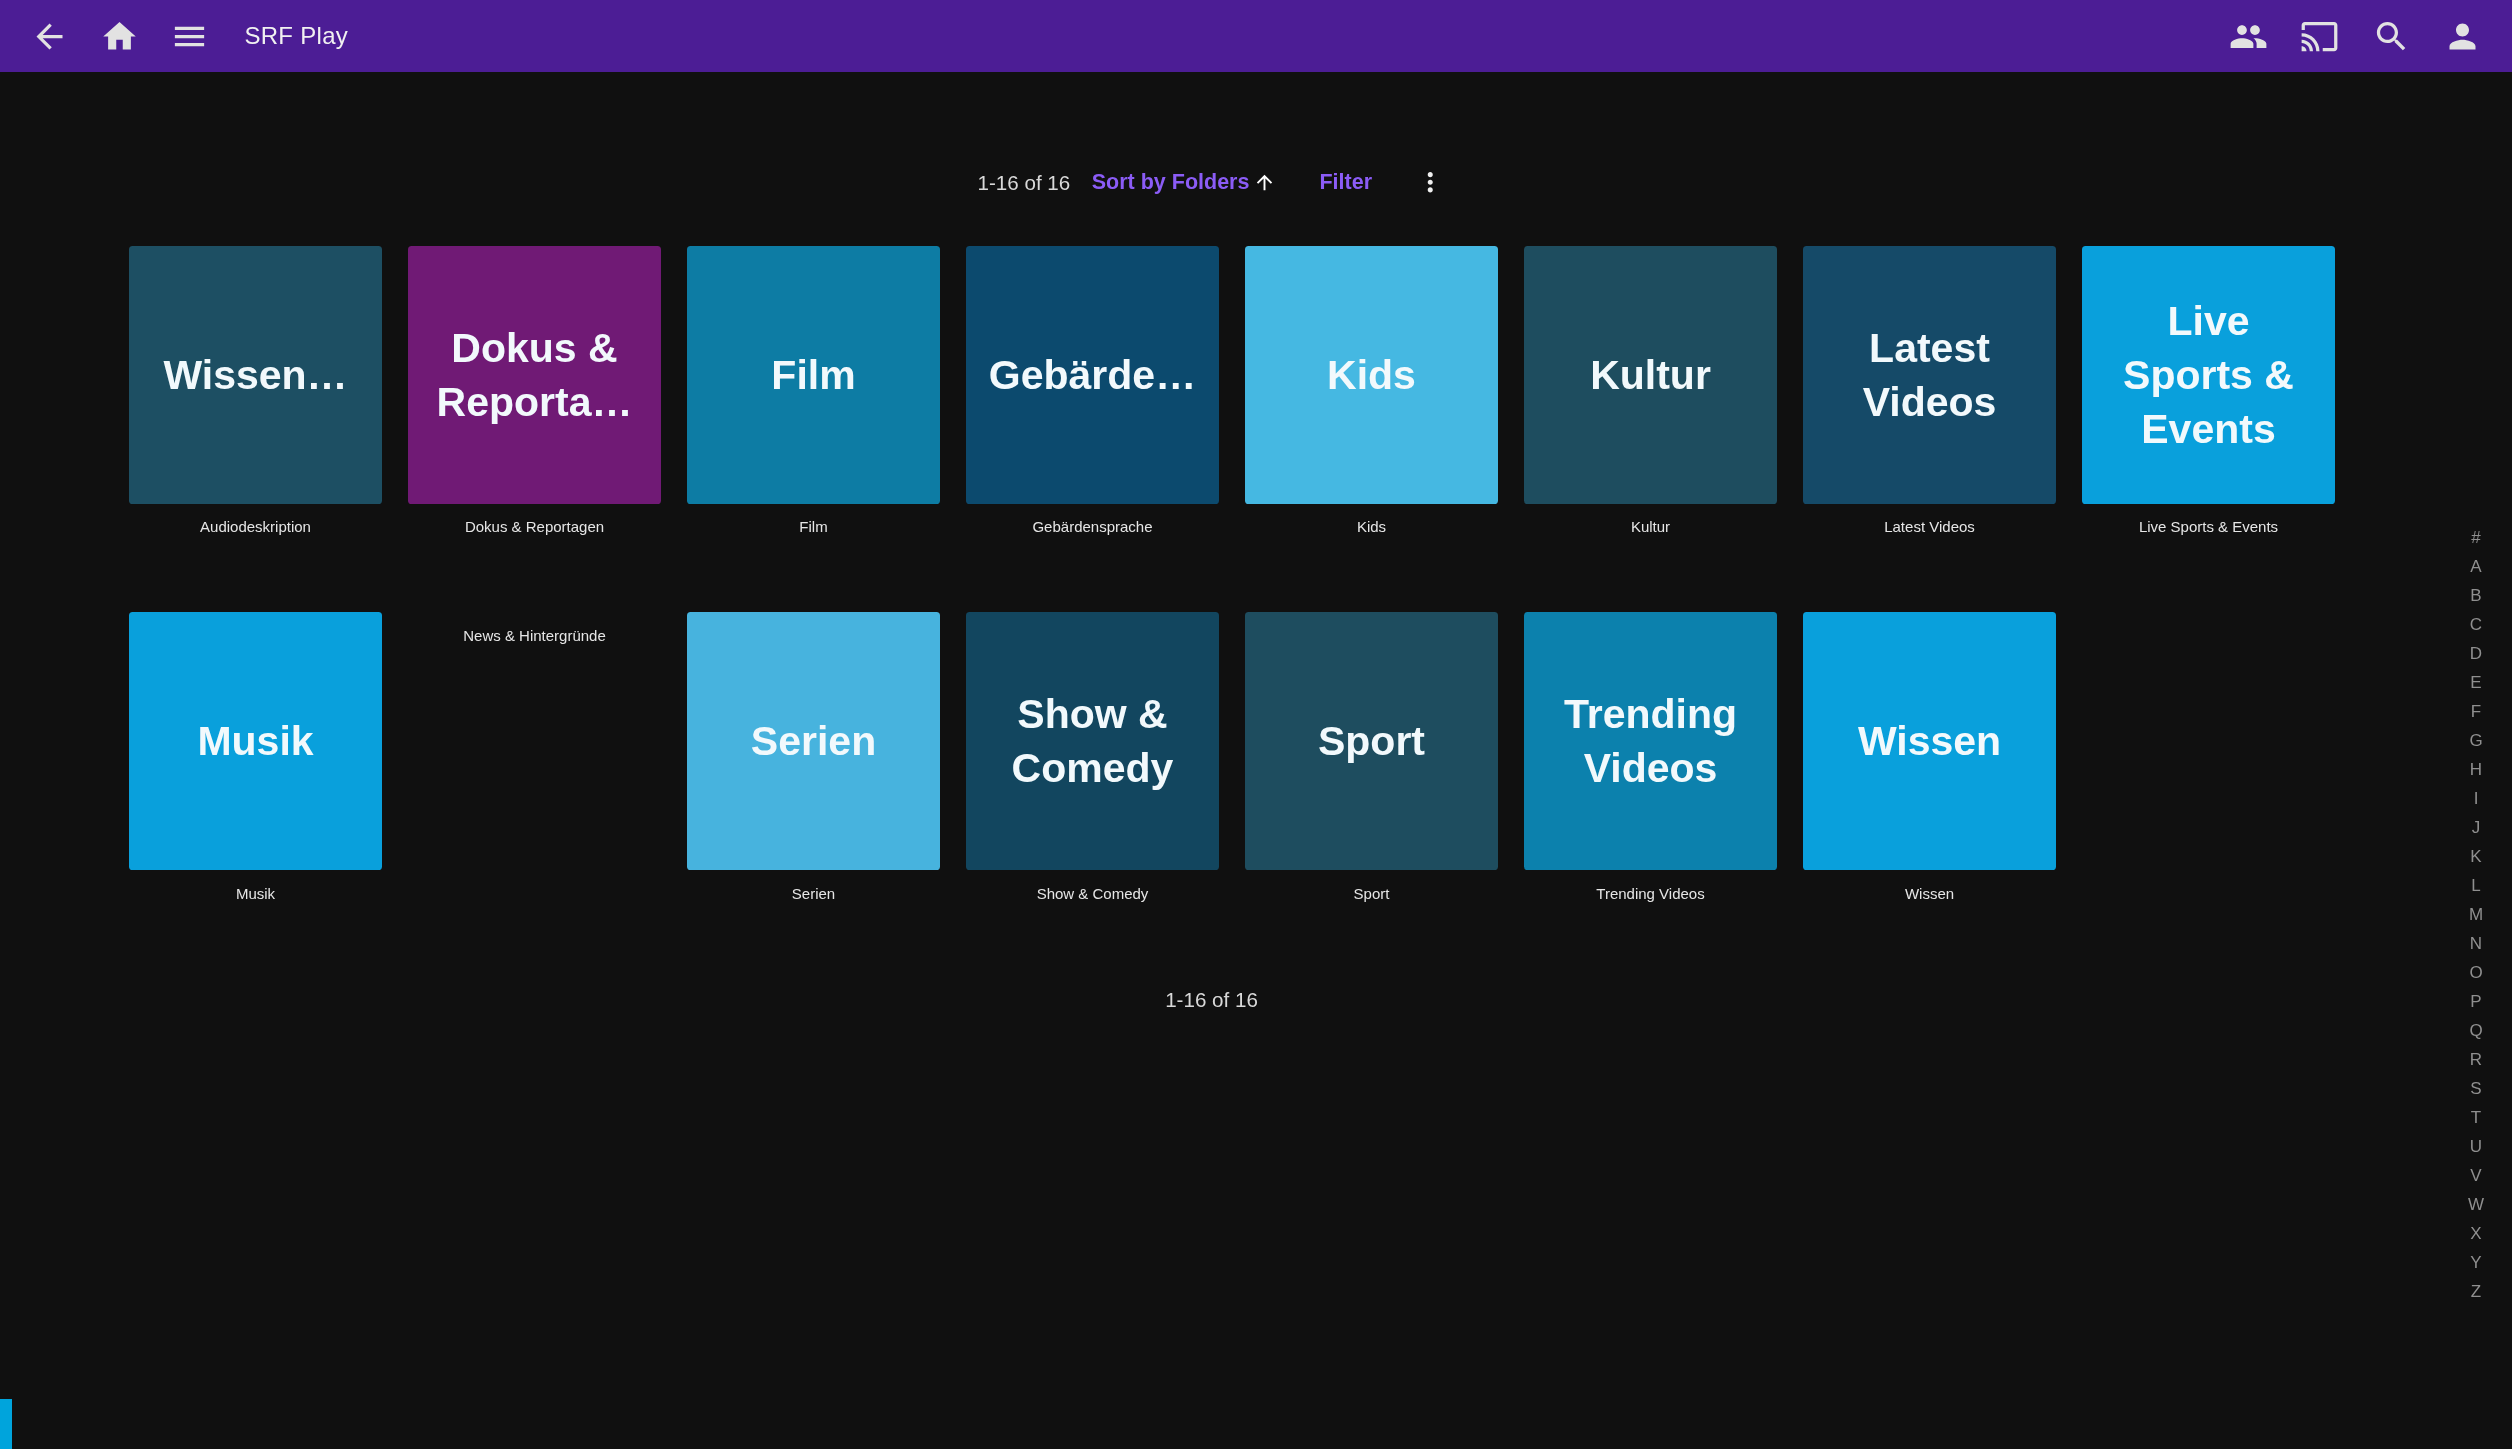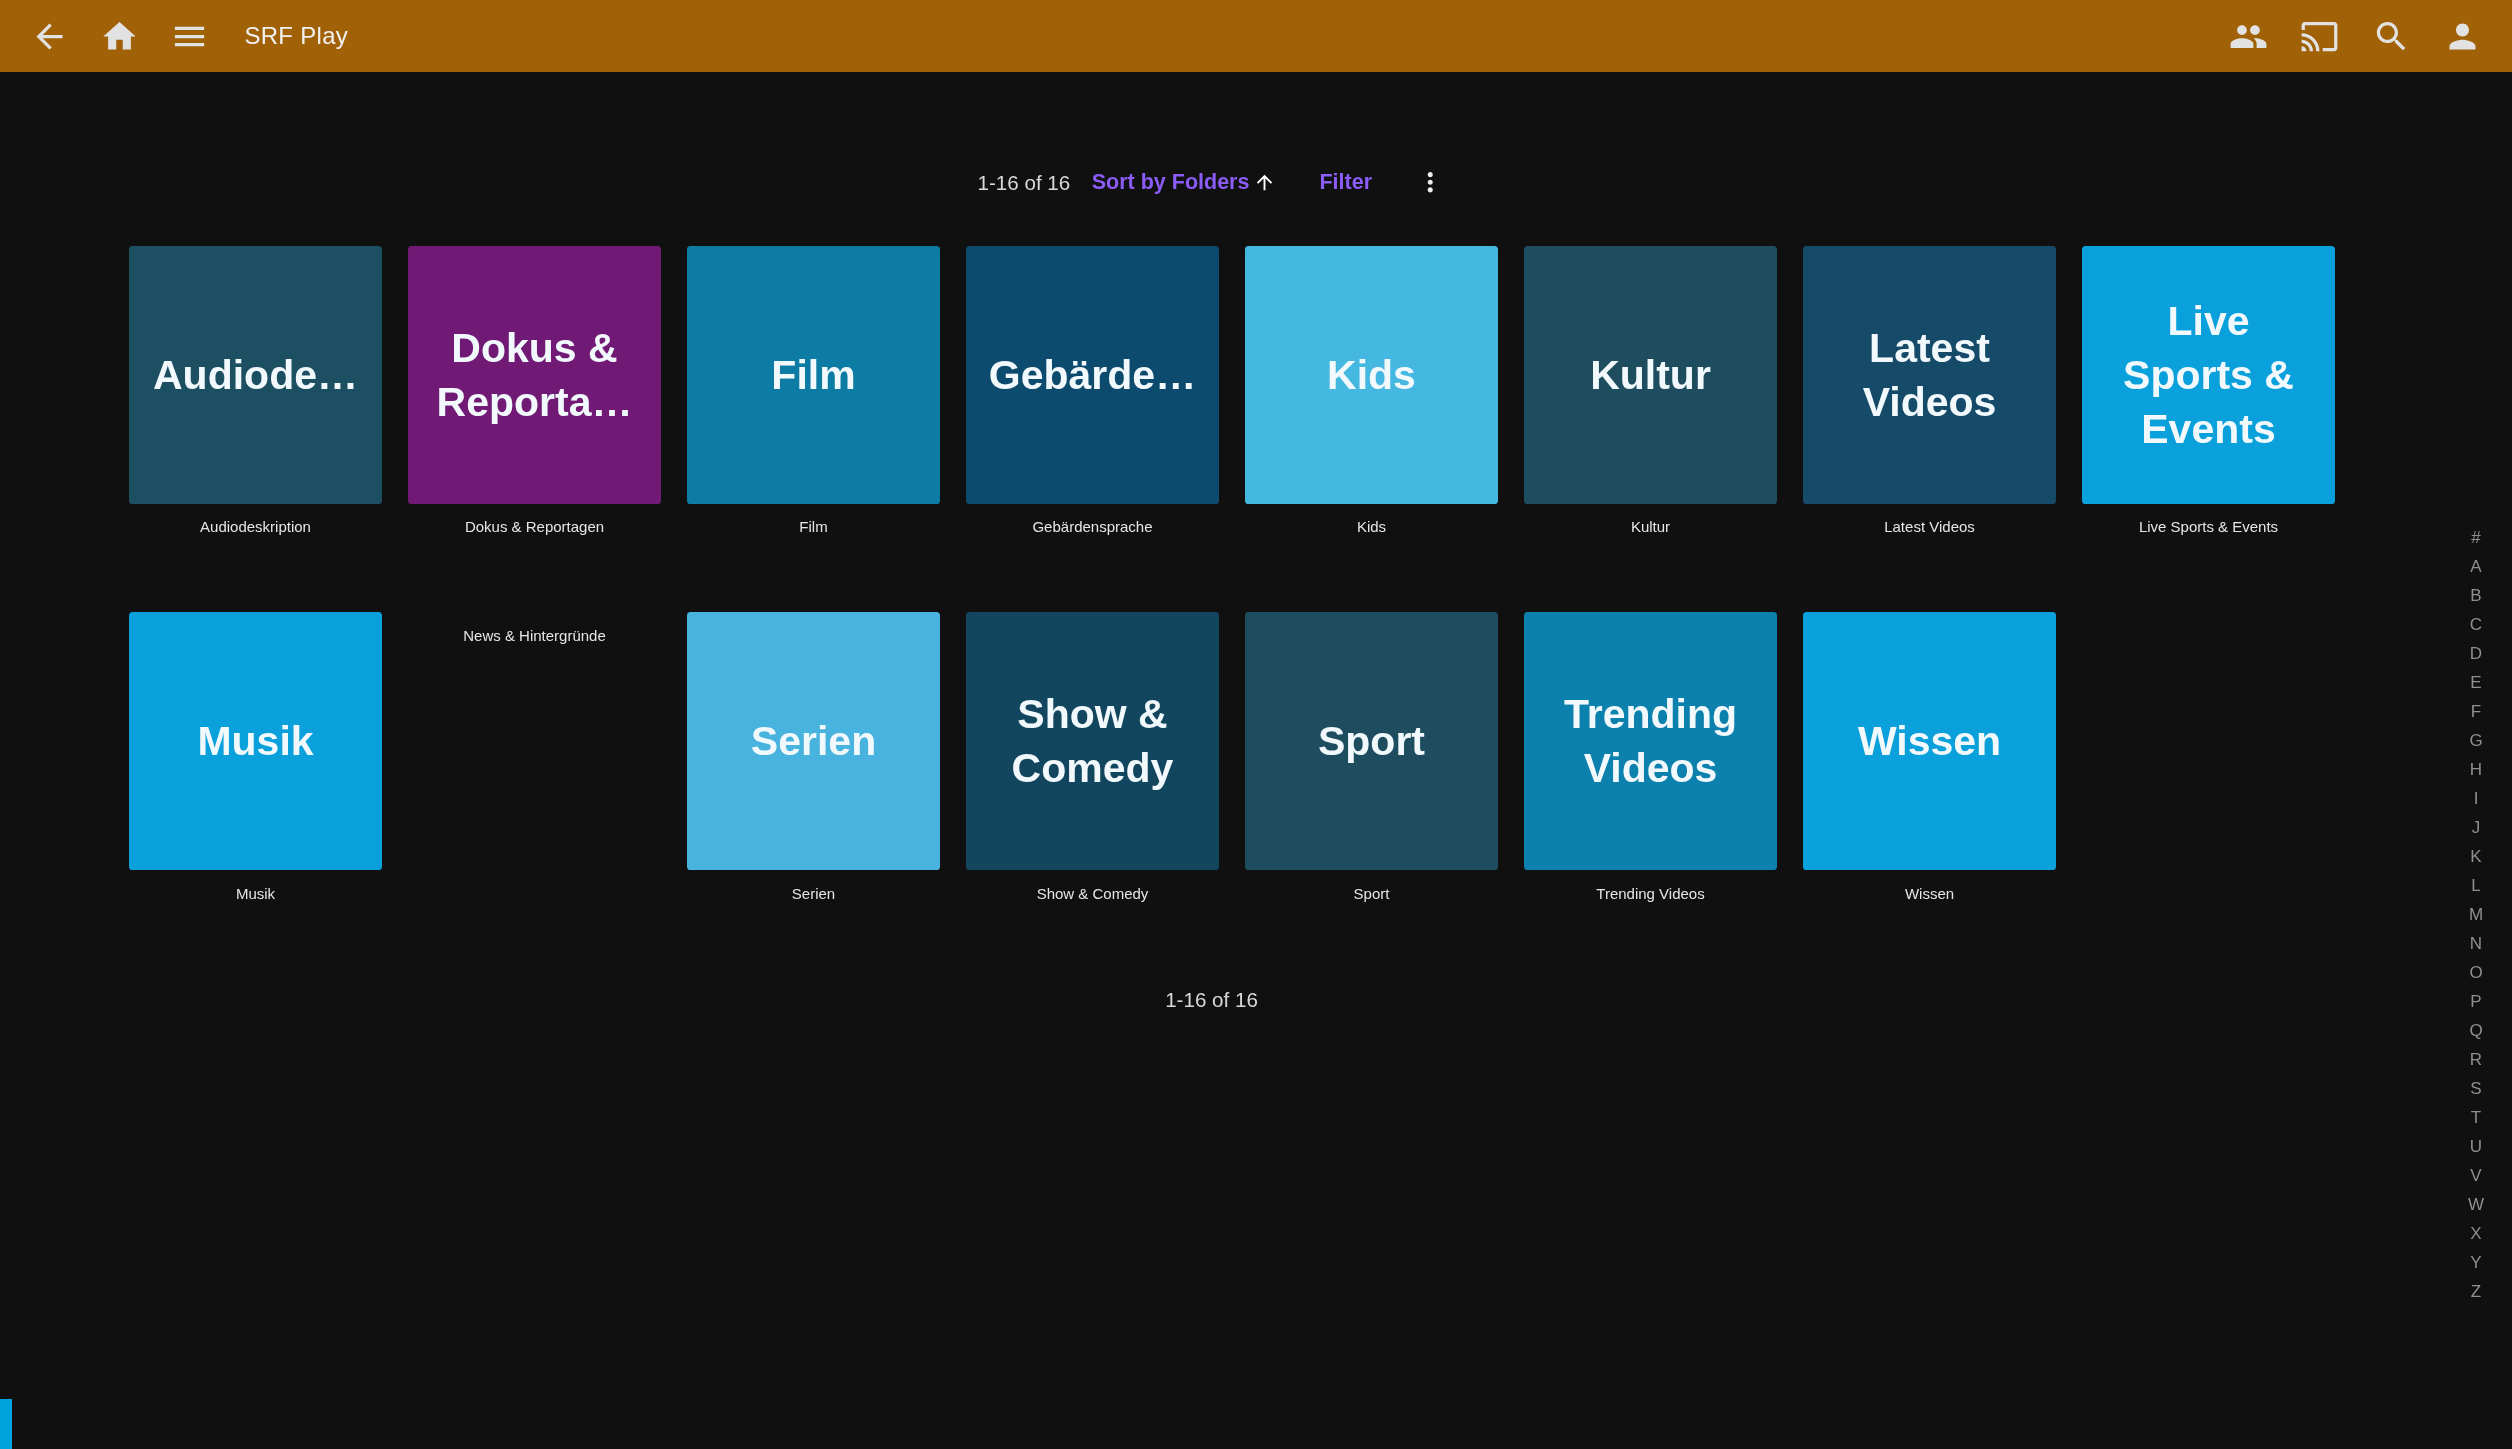--- a/index.html
+++ b/index.html
@@ -7,21 +7,21 @@
   body {
     background:#101010;
     font-family:"Liberation Sans", sans-serif;
     color:#fff;
     overflow:hidden;
     position:relative;
   }
 
   
   .topbar {
-    height:72px; background:#a16207;
+    height:72px; background:#4c1d95;
     display:flex; align-items:center; justify-content:space-between;
     padding:18px 29px;
   }
   .tb-left, .tb-right { display:flex; align-items:center; }
   .tb-left  { gap:29px; }
   .tb-right { gap:30.5px; }
   .icon-btn {
     background:none; border:none; padding:0; cursor:pointer;
     width:41px; height:41px; display:flex; align-items:center; justify-content:center;
   }
@@ -140,21 +140,21 @@
     <button class="overflow-btn">
       <svg viewBox="0 0 24 24">
           <path d="M12 8c1.1 0 2-.9 2-2s-.9-2-2-2-2 .9-2 2 .9 2 2 2zm0 2c-1.1 0-2 .9-2 2s.9 2 2 2 2-.9 2-2-.9-2-2-2zm0 6c-1.1 0-2 .9-2 2s.9 2 2 2 2-.9 2-2-.9-2-2-2z"></path>
         </svg>
     </button>
   </div>
 
   <div class="grid">
       <div class="card">
         <div class="card-box" style="background-color: rgb(29, 79, 99);">
-          <div class="card-title">Audiode…</div>
+          <div class="card-title">Wissen…</div>
         </div>
         <div class="card-caption">Audiodeskription</div>
       </div>
       <div class="card">
         <div class="card-box" style="background-color: #701a75;">
           <div class="card-title">Dokus &amp; Reporta…</div>
         </div>
         <div class="card-caption">Dokus &amp; Reportagen</div>
       </div>
       <div class="card">

